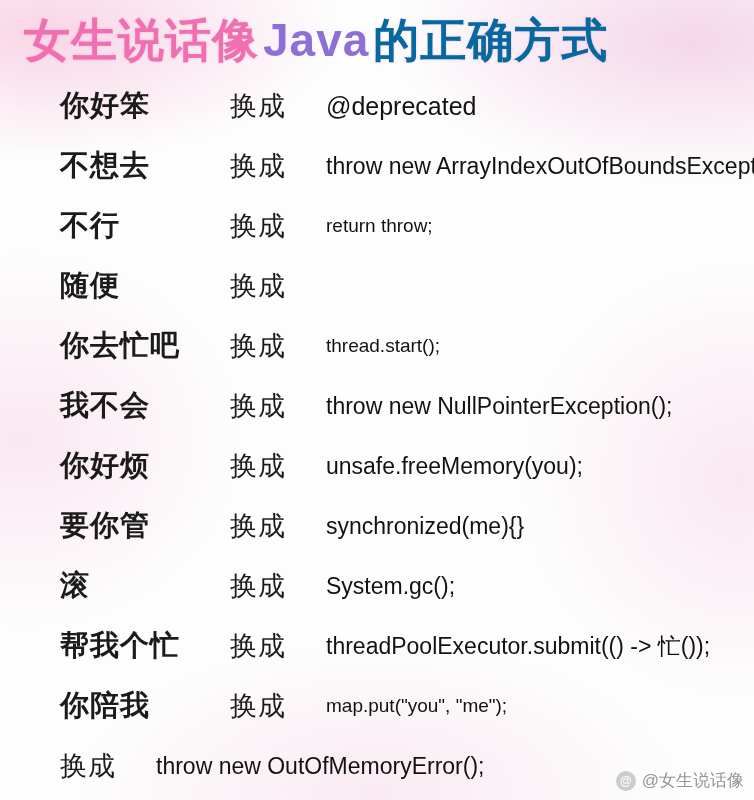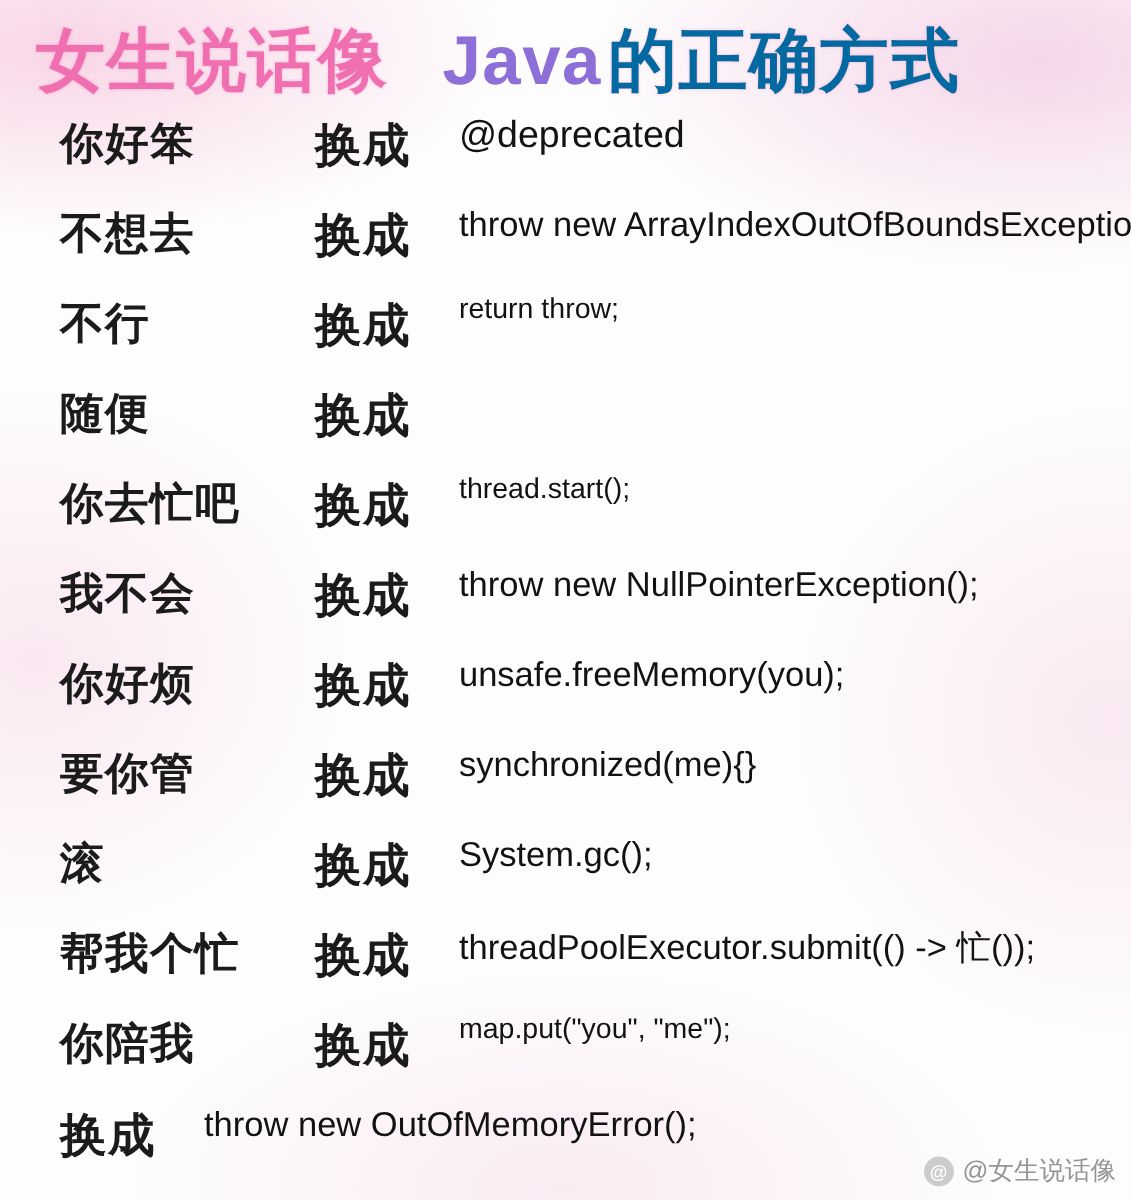--- a/index.html
+++ b/index.html
@@ -43,49 +43,49 @@
     letter-spacing: 1px;
   }
   .title .cn {
     color: #f06fb0;
     text-shadow: 0 0 2px rgba(240,111,176,0.45);
   }
   .title .java {
     color: #8e6fd8;
     font-family: "Liberation Sans", sans-serif;
     padding: 0 4px;
-    margin-left: 32px;
   }
   .title .cn2 {
     color: #0369a1;
     text-shadow: 0 0 2px rgba(240,111,176,0.45);
   }
   .rows {
     position: relative;
     margin-top: 6px;
   }
   .row {
     display: flex;
+    align-items: center;
     height: 60px;
-    padding-left: 40px;
+    padding-left: 60px;
     box-sizing: border-box;
   }
   .cn-phrase {
     width: 170px;
     flex: 0 0 170px;
     font-size: 29px;
     font-weight: bold;
     color: #1b1b1b;
     letter-spacing: 1px;
   }
   .arrow-word {
     width: 90px;
     flex: 0 0 90px;
-    font-size: 31px;
-    font-weight: bold;
+    font-size: 27px;
+    font-weight: normal;
     color: #1b1b1b;
     letter-spacing: 1px;
   }
   .code {
     flex: 1 1 auto;
     color: #121212;
     white-space: nowrap;
     overflow: visible;
     padding-left: 6px;
   }

